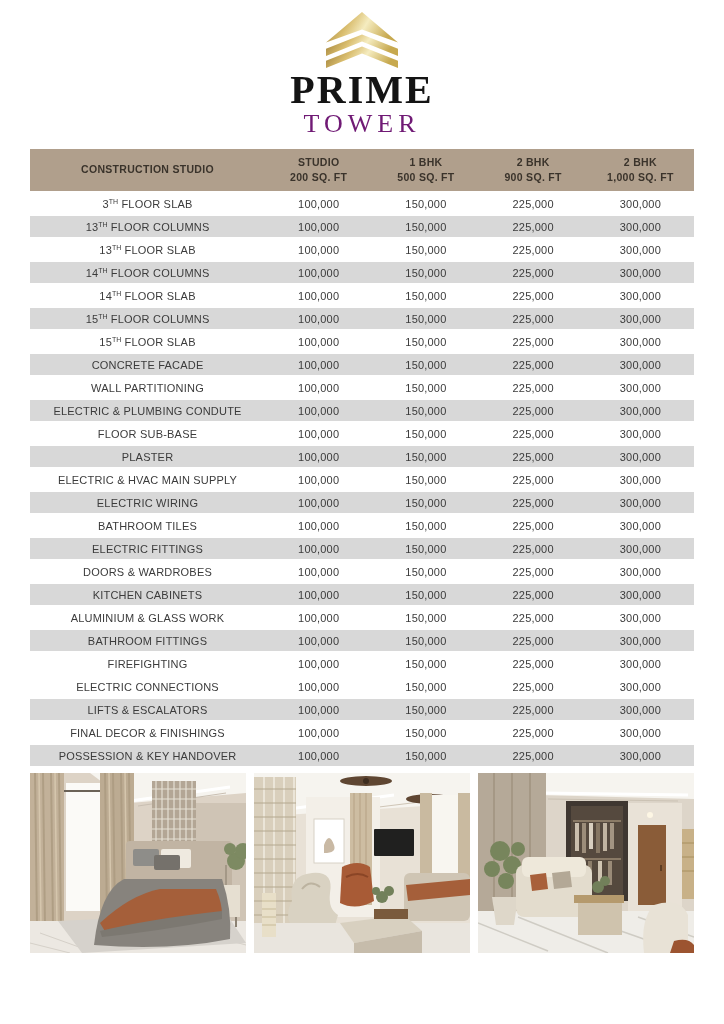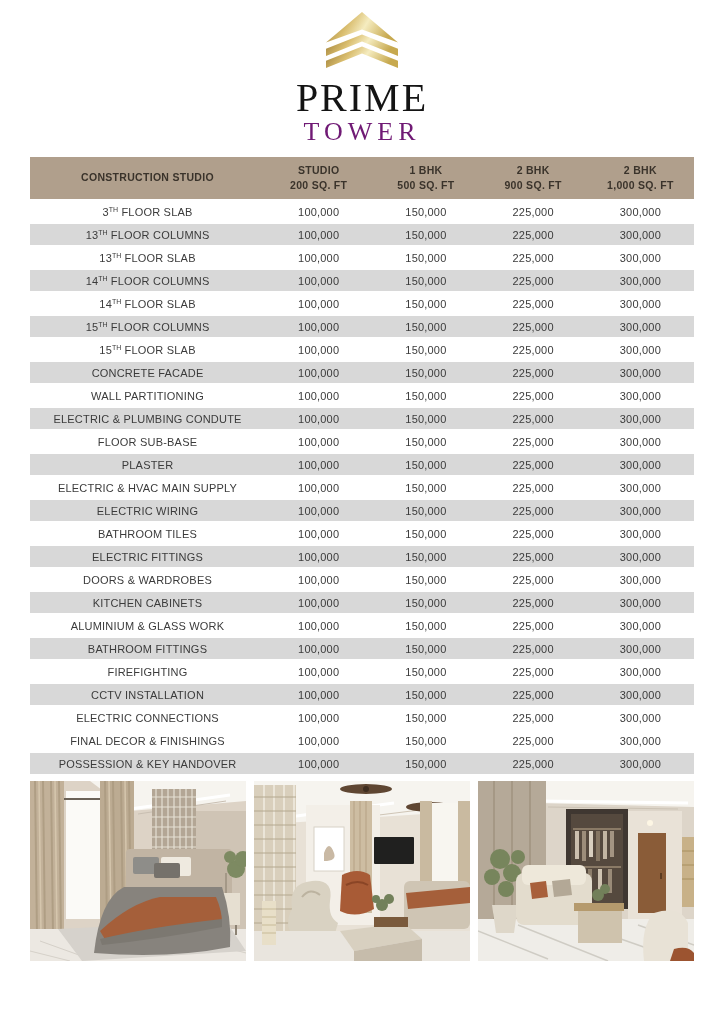--- a/index.html
+++ b/index.html
@@ -5,22 +5,22 @@
   * { margin:0; padding:0; box-sizing:border-box; }
   html,body { background:#ffffff; }
   body { width:724px; height:1024px; font-family:"Liberation Sans", sans-serif; overflow:hidden; }
   .page { width:724px; height:1024px; background:#fff; position:relative; }
 
   
   .logo-wrap { text-align:center; padding-top:12px; }
   .logo-mark { display:block; margin:0 auto; }
   .brand-primary {
     font-family:"Liberation Serif", serif;
-    font-size:40px; font-weight:400; letter-spacing:2px;
-    color:#141414; line-height:1.0; margin-top:10px;
+    font-size:40px; font-weight:700; letter-spacing:2px;
+    color:#141414; line-height:1.0; margin-top:2px;
   }
   .brand-secondary {
     font-family:Liberation Serif, serif;
     font-size:26px; font-weight:400; letter-spacing:5px;
     color:#701a75; line-height:1.0; margin-top:1px;
   }
 
   
   .table-wrap { margin:10px 30px 0 30px; }
   table.plan {
@@ -248,29 +248,29 @@
             <td class="val">225,000</td>
             <td class="val">300,000</td>
           </tr>
           <tr>
             <td class="stage"><span></span><sup></sup><span>FIREFIGHTING</span></td>
             <td class="val">100,000</td>
             <td class="val">150,000</td>
             <td class="val">225,000</td>
             <td class="val">300,000</td>
           </tr>
-          <tr class="alt">
-            <td class="stage"><span></span><sup></sup><span>CCTV INSTALLATION</span></td>
-            <td class="val">100,000</td>
-            <td class="val">150,000</td>
-            <td class="val">225,000</td>
-            <td class="val">300,000</td>
-          </tr>
           <tr>
             <td class="stage"><span></span><sup></sup><span>ELECTRIC CONNECTIONS</span></td>
+            <td class="val">100,000</td>
+            <td class="val">150,000</td>
+            <td class="val">225,000</td>
+            <td class="val">300,000</td>
+          </tr>
+          <tr class="alt">
+            <td class="stage"><span></span><sup></sup><span>LIFTS &amp; ESCALATORS</span></td>
             <td class="val">100,000</td>
             <td class="val">150,000</td>
             <td class="val">225,000</td>
             <td class="val">300,000</td>
           </tr>
           <tr>
             <td class="stage"><span></span><sup></sup><span>FINAL DECOR &amp; FINISHINGS</span></td>
             <td class="val">100,000</td>
             <td class="val">150,000</td>
             <td class="val">225,000</td>

